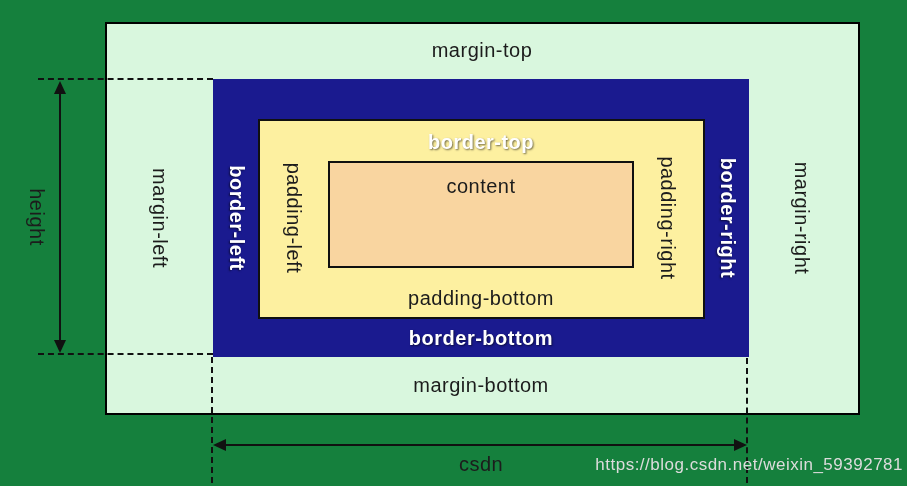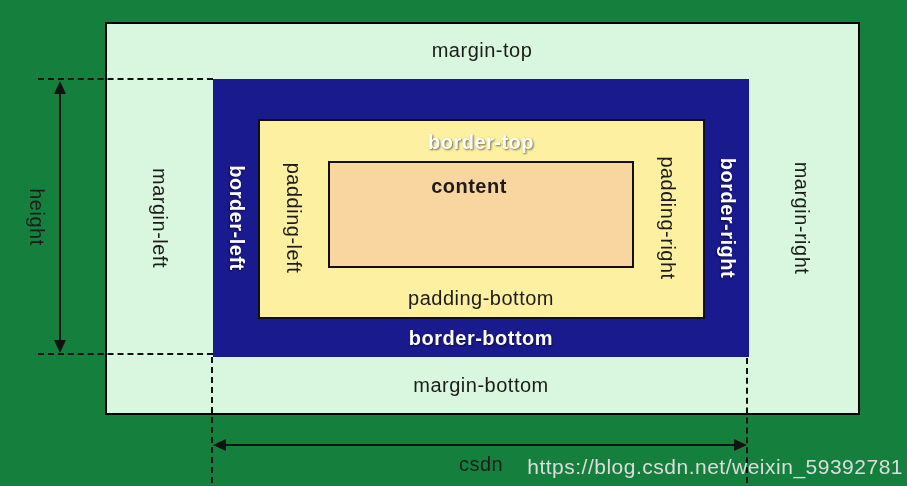--- a/index.html
+++ b/index.html
@@ -51,39 +51,39 @@
   .tri { position: absolute; width: 0; height: 0; }
   .tri-up    { left: 54px;  top: 81px;  border-left: 6px solid transparent; border-right: 6px solid transparent; border-bottom: 13px solid #111; }
   .tri-down  { left: 54px;  top: 340px; border-left: 6px solid transparent; border-right: 6px solid transparent; border-top: 13px solid #111; }
   .tri-left  { left: 213px; top: 439px; border-top: 6px solid transparent; border-bottom: 6px solid transparent; border-right: 13px solid #111; }
   .tri-right { left: 734px; top: 439px; border-top: 6px solid transparent; border-bottom: 6px solid transparent; border-left: 13px solid #111; }
 
   .watermark {
     position: absolute;
     right: 4px;
     top: 455px;
-    font-size: 21px;
+    font-size: 17px;
     letter-spacing: 0.5px;
     color: #dcdcdc;
     white-space: nowrap;
   }
 </style>
 </head>
 <body>
 
 <div class="canvas">
 
   <div class="box margin-box"></div>
   <div class="box border-box"></div>
   <div class="box padding-box"></div>
   <div class="box content-box"></div>
 
   <div class="hlabel" style="left:482px; top:50px;">margin-top</div>
   <div class="hlabel bold-white" style="left:481px; top:98px;margin-top:44px;">border-top</div>
-  <div class="hlabel" style="left:469px; top:186px;font-weight:bold;">content</div>
+  <div class="hlabel" style="left:481px; top:186px;">content</div>
   <div class="hlabel" style="left:481px; top:298px;">padding-bottom</div>
   <div class="hlabel bold-white" style="left:481px; top:338px;">border-bottom</div>
   <div class="hlabel" style="left:481px; top:385px;">margin-bottom</div>
 
   <div class="vlabel" style="left:159px; top:218px;">margin-left</div>
   <div class="vlabel bold-white" style="left:236px; top:218px;">border-left</div>
   <div class="vlabel" style="left:293px; top:218px;">padding-left</div>
   <div class="vlabel" style="left:667px; top:218px;">padding-right</div>
   <div class="vlabel bold-white" style="left:727px; top:218px;">border-right</div>
   <div class="vlabel" style="left:801px; top:218px;">margin-right</div>

